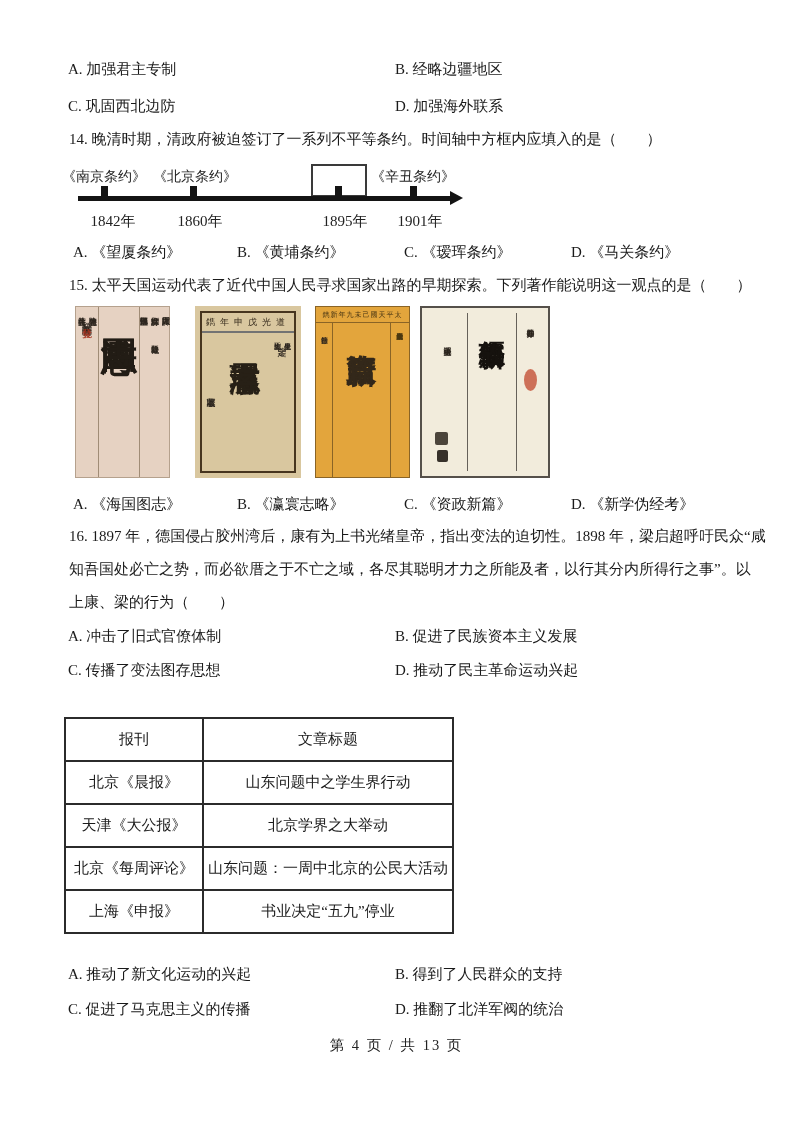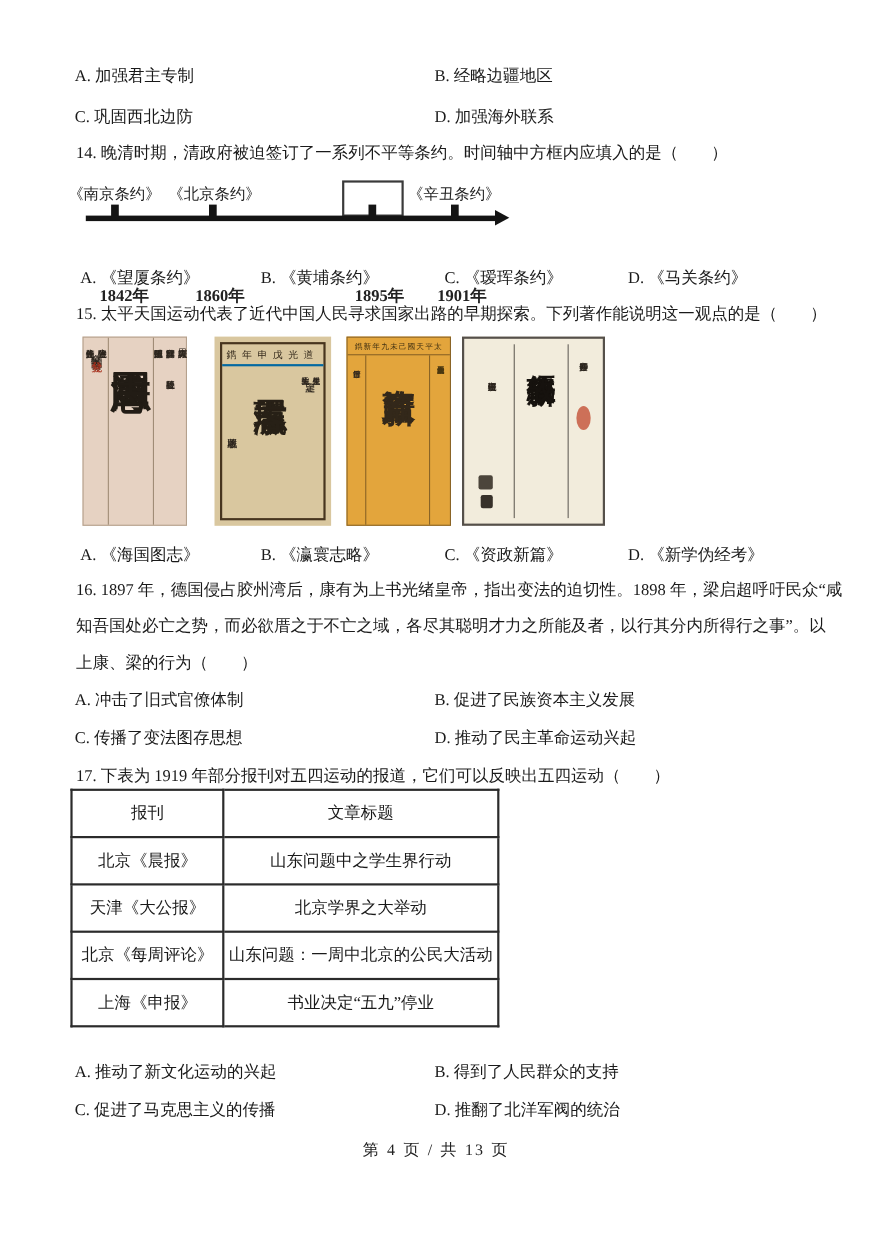--- a/index.html
+++ b/index.html
@@ -12,41 +12,41 @@
   .o.f1{left:5px;} .o.f2{left:169px;} .o.f3{left:336px;} .o.f4{left:503px;}
 
   
   .timeline{position:absolute;left:62px;top:156px;width:400px;height:80px;}
   .tl-line{position:absolute;left:16px;top:40px;width:374px;height:5px;background:#141414;}
   .tl-arrow{position:absolute;left:388px;top:35px;width:0;height:0;
             border-left:13px solid #141414;border-top:7px solid transparent;border-bottom:7px solid transparent;}
   .tl-tick{position:absolute;top:30px;width:7px;height:11px;background:#141414;}
   .tl-label{position:absolute;top:12px;transform:translateX(-50%);font-size:14px;white-space:nowrap;color:#222;}
   .tl-box{position:absolute;left:249px;top:8px;width:52px;height:29px;border:2px solid #3a3a3a;background:#fff;}
-  .tl-year{position:absolute;top:56px;transform:translateX(-50%);font-size:15px;font-weight:bold;white-space:nowrap;color:#222;margin-top:48px;}
+  .tl-year{position:absolute;top:56px;transform:translateX(-50%);font-size:15px;font-weight:normal;white-space:nowrap;color:#222;}
 
   
   .book{position:absolute;top:306px;height:172px;box-sizing:border-box;}
   .vt{writing-mode:vertical-rl;text-orientation:upright;}
   .s7{font-size:7px;line-height:8px;} .s8{font-size:8px;line-height:9px;}
   .s9{font-size:9px;line-height:10px;} .s10{font-size:10px;line-height:11px;}
   .ink{color:#2b241d;}
 
   .b1{left:75px;width:95px;display:flex;border:1px solid #b5a18d;}
   .b1-l{width:28px;border-right:1px solid #a08c76;display:flex;flex-direction:column;align-items:center;padding-top:4px;box-sizing:border-box;}
   .b1-l-cols{display:flex;flex-direction:row-reverse;gap:2px;}
   .b1-c{flex:1;display:flex;justify-content:center;padding-top:3px;}
   .b1-title{font-size:36px;line-height:40px;font-weight:bold;color:#221c15;}
   .b1-r{width:30px;border-left:1px solid #a08c76;display:flex;flex-direction:column;align-items:center;padding-top:4px;box-sizing:border-box;}
   .b1-r-cols{display:flex;flex-direction:row-reverse;gap:2px;}
   .red-t{color:#a8321f;}
 
   .b2{left:195px;width:106px;padding:5px;box-sizing:border-box;}
   .b2-in{border:2px solid #47351f;height:100%;box-sizing:border-box;display:flex;flex-direction:column;}
-  .b2-top{height:18px;border-bottom:2px solid #0369a1;display:flex;align-items:center;justify-content:center;
+  .b2-top{height:18px;border-bottom:2px solid #737373;display:flex;align-items:center;justify-content:center;
           font-size:9px;letter-spacing:5px;color:#33281a;white-space:nowrap;overflow:hidden;}
   .b2-body{flex:1;display:flex;}
   .b2-left{width:18px;display:flex;justify-content:center;padding-top:58px;box-sizing:border-box;}
   .b2-c{flex:1;display:flex;justify-content:center;padding-top:6px;}
   .b2-title{font-size:30px;line-height:34px;font-weight:bold;color:#272016;}
   .b2-right{width:24px;display:flex;flex-direction:column;align-items:center;padding-top:4px;box-sizing:border-box;}
   .b2-r-cols{display:flex;flex-direction:row-reverse;gap:2px;}
 
   .b3{left:315px;width:95px;border:1px solid #8a6426;display:flex;flex-direction:column;box-sizing:border-box;}
   .b3-top{height:15px;border-bottom:1px solid #8a6426;display:flex;align-items:center;justify-content:center;
@@ -207,21 +207,20 @@
 
   <div class="optrow" style="top:627px">
     <span class="o c1">A. 冲击了旧式官僚体制</span>
     <span class="o c2">B. 促进了民族资本主义发展</span>
   </div>
   <div class="optrow" style="top:661px">
     <span class="o c1">C. 传播了变法图存思想</span>
     <span class="o c2">D. 推动了民主革命运动兴起</span>
   </div>
 
-  <div class="stem" style="top:696px">17. 下表为 1919 年部分报刊对五四运动的报道，它们可以反映出五四运动（　　）</div>
 
   <table class="q17-table">
     <tbody>
         <tr>
       <th class="col-paper">报刊</th>
       <th class="col-title">文章标题</th>
     </tr>
     <tr>
       <td>北京《晨报》</td>
       <td>山东问题中之学生界行动</td>

